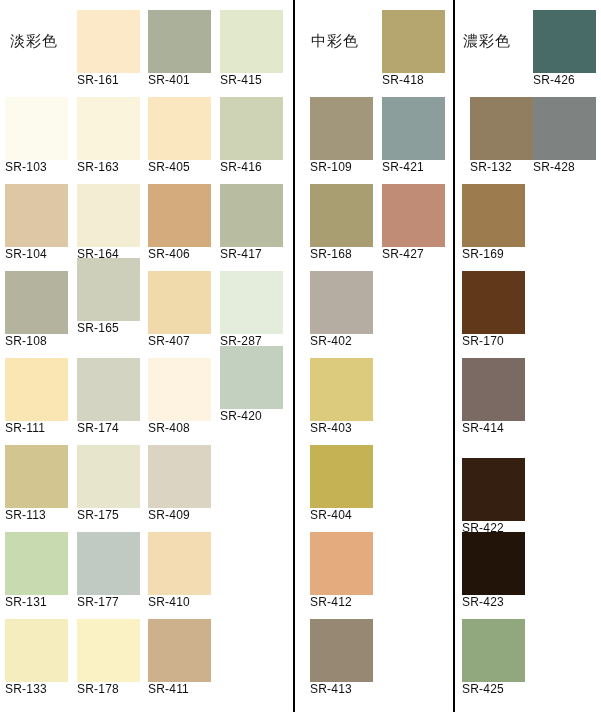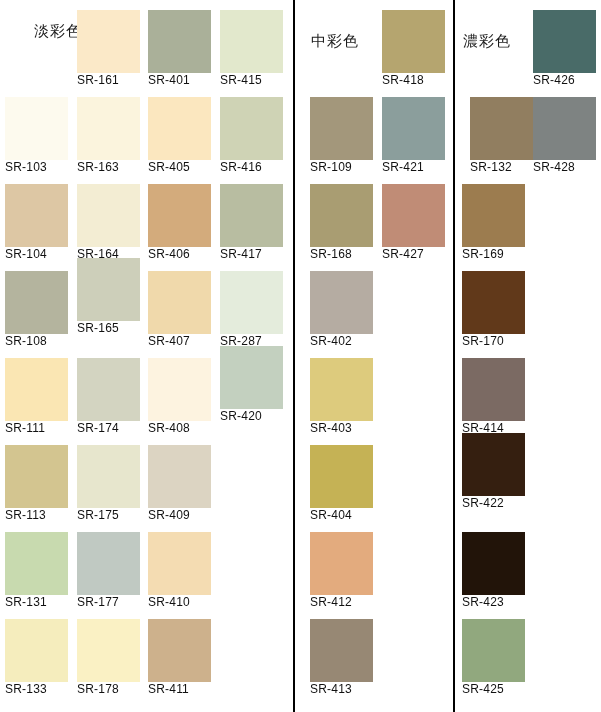--- a/index.html
+++ b/index.html
@@ -49,21 +49,21 @@
     line-height:13px;
     font-family:"Liberation Sans","DejaVu Sans",sans-serif;
   }
 </style>
 </head>
 <body>
 
 <div id="chart-root">
     <div class="divider" style="left: 293px;"></div>
     <div class="divider" style="left: 453px;"></div>
-    <div class="group-title" style="left: 10px; top: 24px; margin-left: 24px;">淡彩色</div>
+    <div class="group-title" style="left: 10px; top: 34px;">淡彩色</div>
     <div class="cell" style="left: 77px; top: 10px; width: 63px; height: 81px; text-align: center;">
       <div class="swatch" style="background: rgb(251, 233, 200); width: 63px; height: 63px;"></div>
       <div class="swatch-label">SR-161</div>
     </div>
     <div class="cell" style="left: 148px; top: 10px; width: 63px; height: 81px;">
       <div class="swatch" style="background: rgb(170, 176, 153); width: 63px; height: 63px;"></div>
       <div class="swatch-label">SR-401</div>
     </div>
     <div class="cell" style="left: 220px; top: 10px; width: 63px; height: 81px;">
       <div class="swatch" style="background: rgb(226, 232, 204); width: 63px; height: 63px;"></div>
@@ -228,21 +228,21 @@
       <div class="swatch-label">SR-169</div>
     </div>
     <div class="cell" style="left: 462px; top: 271px; width: 63px; height: 81px;">
       <div class="swatch" style="background: rgb(97, 57, 26); width: 63px; height: 63px;"></div>
       <div class="swatch-label">SR-170</div>
     </div>
     <div class="cell" style="left: 462px; top: 358px; width: 63px; height: 81px;">
       <div class="swatch" style="background: rgb(123, 106, 99); width: 63px; height: 63px;"></div>
       <div class="swatch-label">SR-414</div>
     </div>
-    <div class="cell" style="left: 462px; top: 433px; width: 49px; height: 81px;">
+    <div class="cell" style="left: 462px; top: 458px; width: 49px; height: 81px;">
       <div class="swatch" style="background: rgb(53, 31, 16); width: 63px; height: 63px;"></div>
       <div class="swatch-label">SR-422</div>
     </div>
     <div class="cell" style="left: 462px; top: 532px; width: 63px; height: 81px;">
       <div class="swatch" style="background: rgb(34, 20, 9); width: 63px; height: 63px;"></div>
       <div class="swatch-label">SR-423</div>
     </div>
     <div class="cell" style="left: 462px; top: 619px; width: 42px; height: 81px;">
       <div class="swatch" style="background: rgb(145, 168, 126); width: 63px; height: 63px;"></div>
       <div class="swatch-label">SR-425</div>

